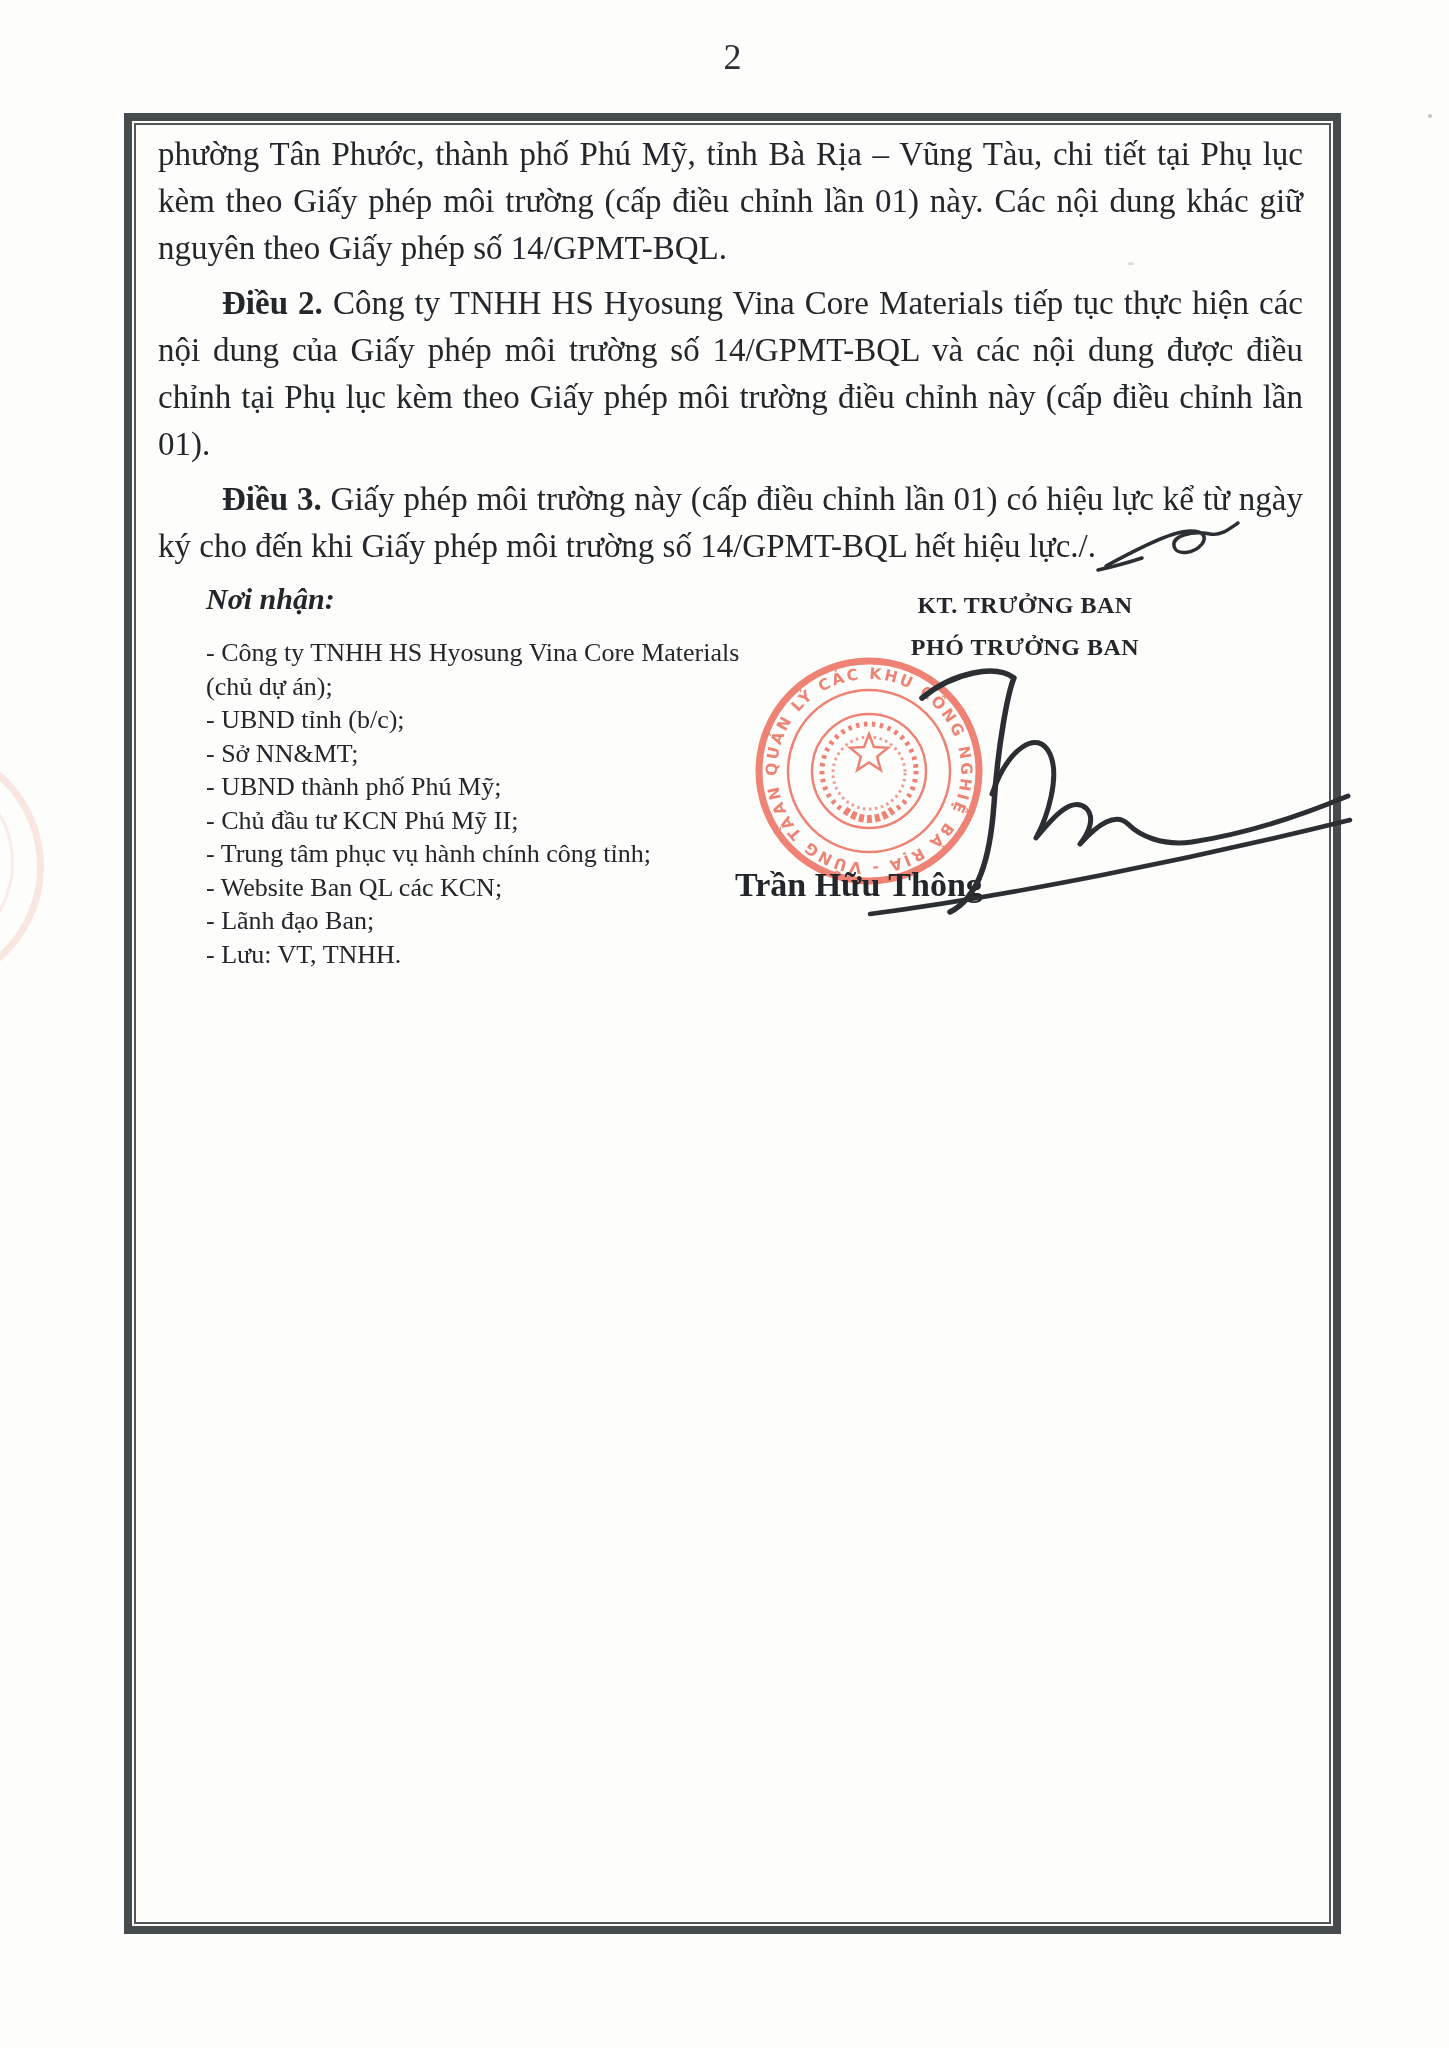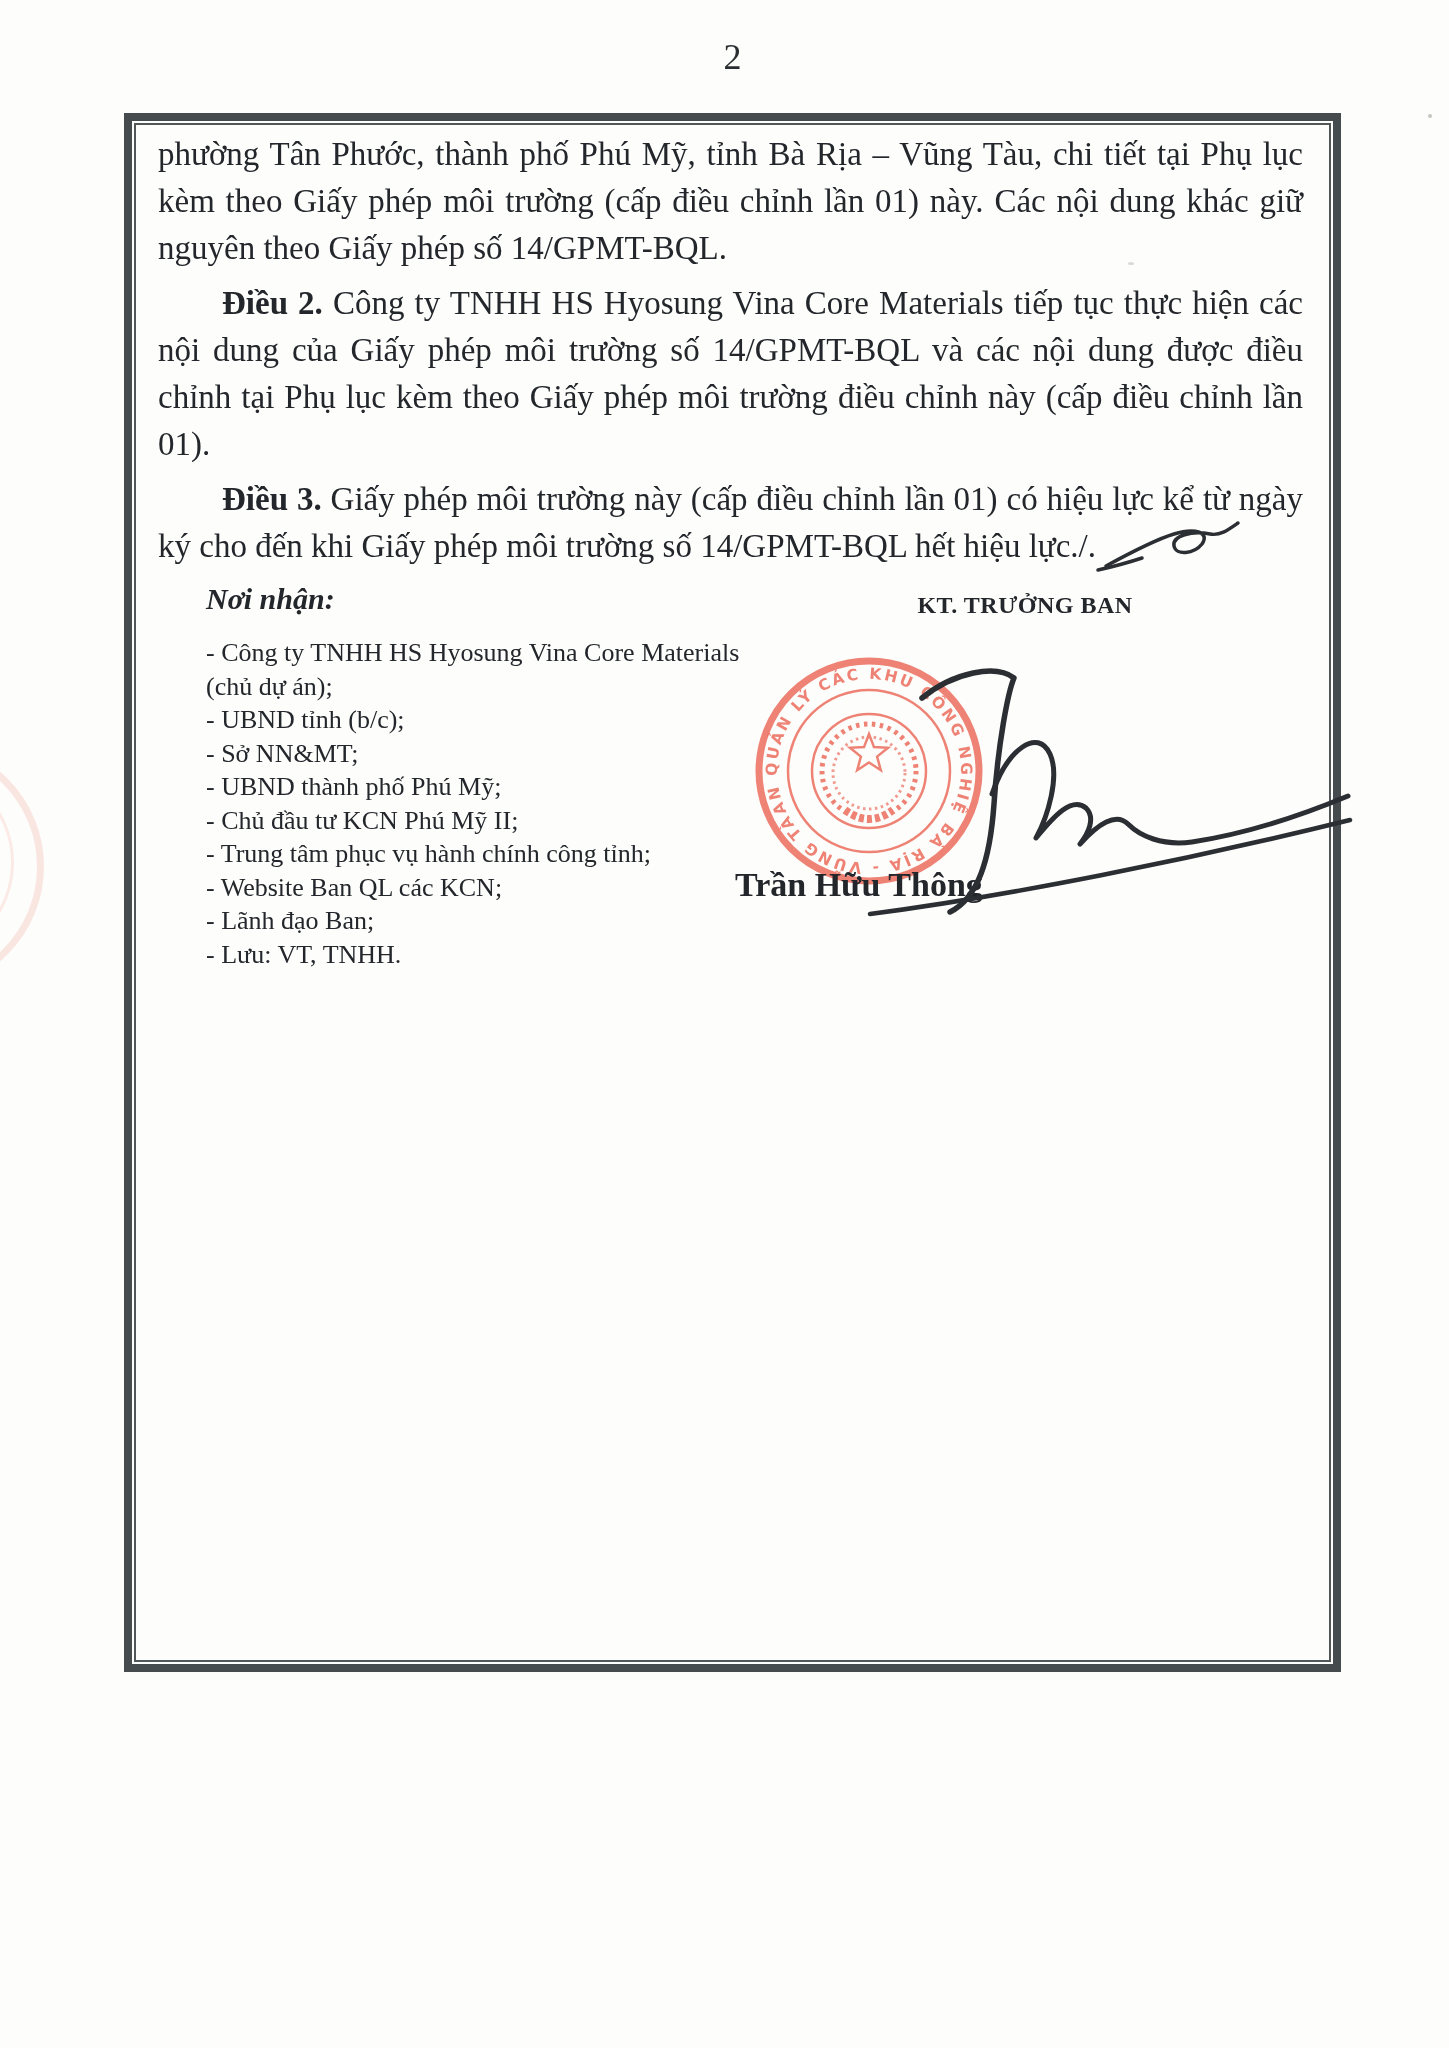--- a/index.html
+++ b/index.html
@@ -1,20 +1,20 @@
 <!DOCTYPE html>
 <html><head>
 <meta charset="utf-8">
 <style>
   html,body{margin:0;padding:0;background:#e8e8e6;}
   .page{position:relative;width:1449px;height:2048px;background:#fdfdfb;overflow:hidden;
         font-family:"Liberation Serif","DejaVu Serif",serif;color:#23262b;}
   .page-num{position:absolute;top:36px;left:124px;width:1217px;text-align:center;
             font-size:36px;color:#2a2d31;}
-  .frame{position:absolute;left:124px;top:113px;width:1217px;height:1559px;
+  .frame{position:absolute;left:124px;top:113px;width:1217px;height:1821px;
          border:8px solid #464c4e;box-sizing:border-box;background:transparent;}
   .frame-inner{position:absolute;left:2px;top:2px;right:2px;bottom:2px;
                border:2px solid #515759;}
   .content{position:absolute;left:26px;right:30px;top:10px;bottom:10px;}
   .para{font-size:33px;line-height:47px;text-align:justify;margin:0 0 8px 0;}
   .para.indent{text-indent:64px;}
   .lead{font-weight:bold;}
   .recipients{position:absolute;left:206px;top:582px;width:540px;}
   .rec-label{font-size:30px;font-weight:bold;font-style:italic;margin-bottom:20px;}
   .rec-item{font-size:26px;line-height:33.5px;}
@@ -59,20 +59,21 @@
     <div class="rec-item">- UBND thành phố Phú Mỹ;</div>
     <div class="rec-item">- Chủ đầu tư KCN Phú Mỹ II;</div>
     <div class="rec-item">- Trung tâm phục vụ hành chính công tỉnh;</div>
     <div class="rec-item">- Website Ban QL các KCN;</div>
     <div class="rec-item">- Lãnh đạo Ban;</div>
     <div class="rec-item">- Lưu: VT, TNHH.</div>
   </div>
 
   <div class="sig-block">
     <div class="sig-title">KT. TRƯỞNG BAN</div>
+    <div class="sig-title">PHÓ TRƯỞNG BAN</div>
   </div>
 
   <svg class="seal-svg" viewBox="0 0 238 238">
     <g stroke="#ec6e5e" fill="none" opacity="0.85">
       <circle cx="119" cy="119" r="110" stroke-width="7"></circle>
       <circle cx="119" cy="119" r="81" stroke-width="2.5"></circle>
       <circle cx="119" cy="119" r="57" stroke-width="2.5"></circle>
       <circle cx="119" cy="119" r="47" stroke-width="5" stroke-dasharray="3.5 4.5"></circle>
       <circle cx="119" cy="121" r="36" stroke-width="3" stroke-dasharray="2.5 3.5" opacity="0.8"></circle>
       <path d="M 95 158 Q 119 176 143 158" stroke-width="8" stroke-dasharray="5 3"></path>

